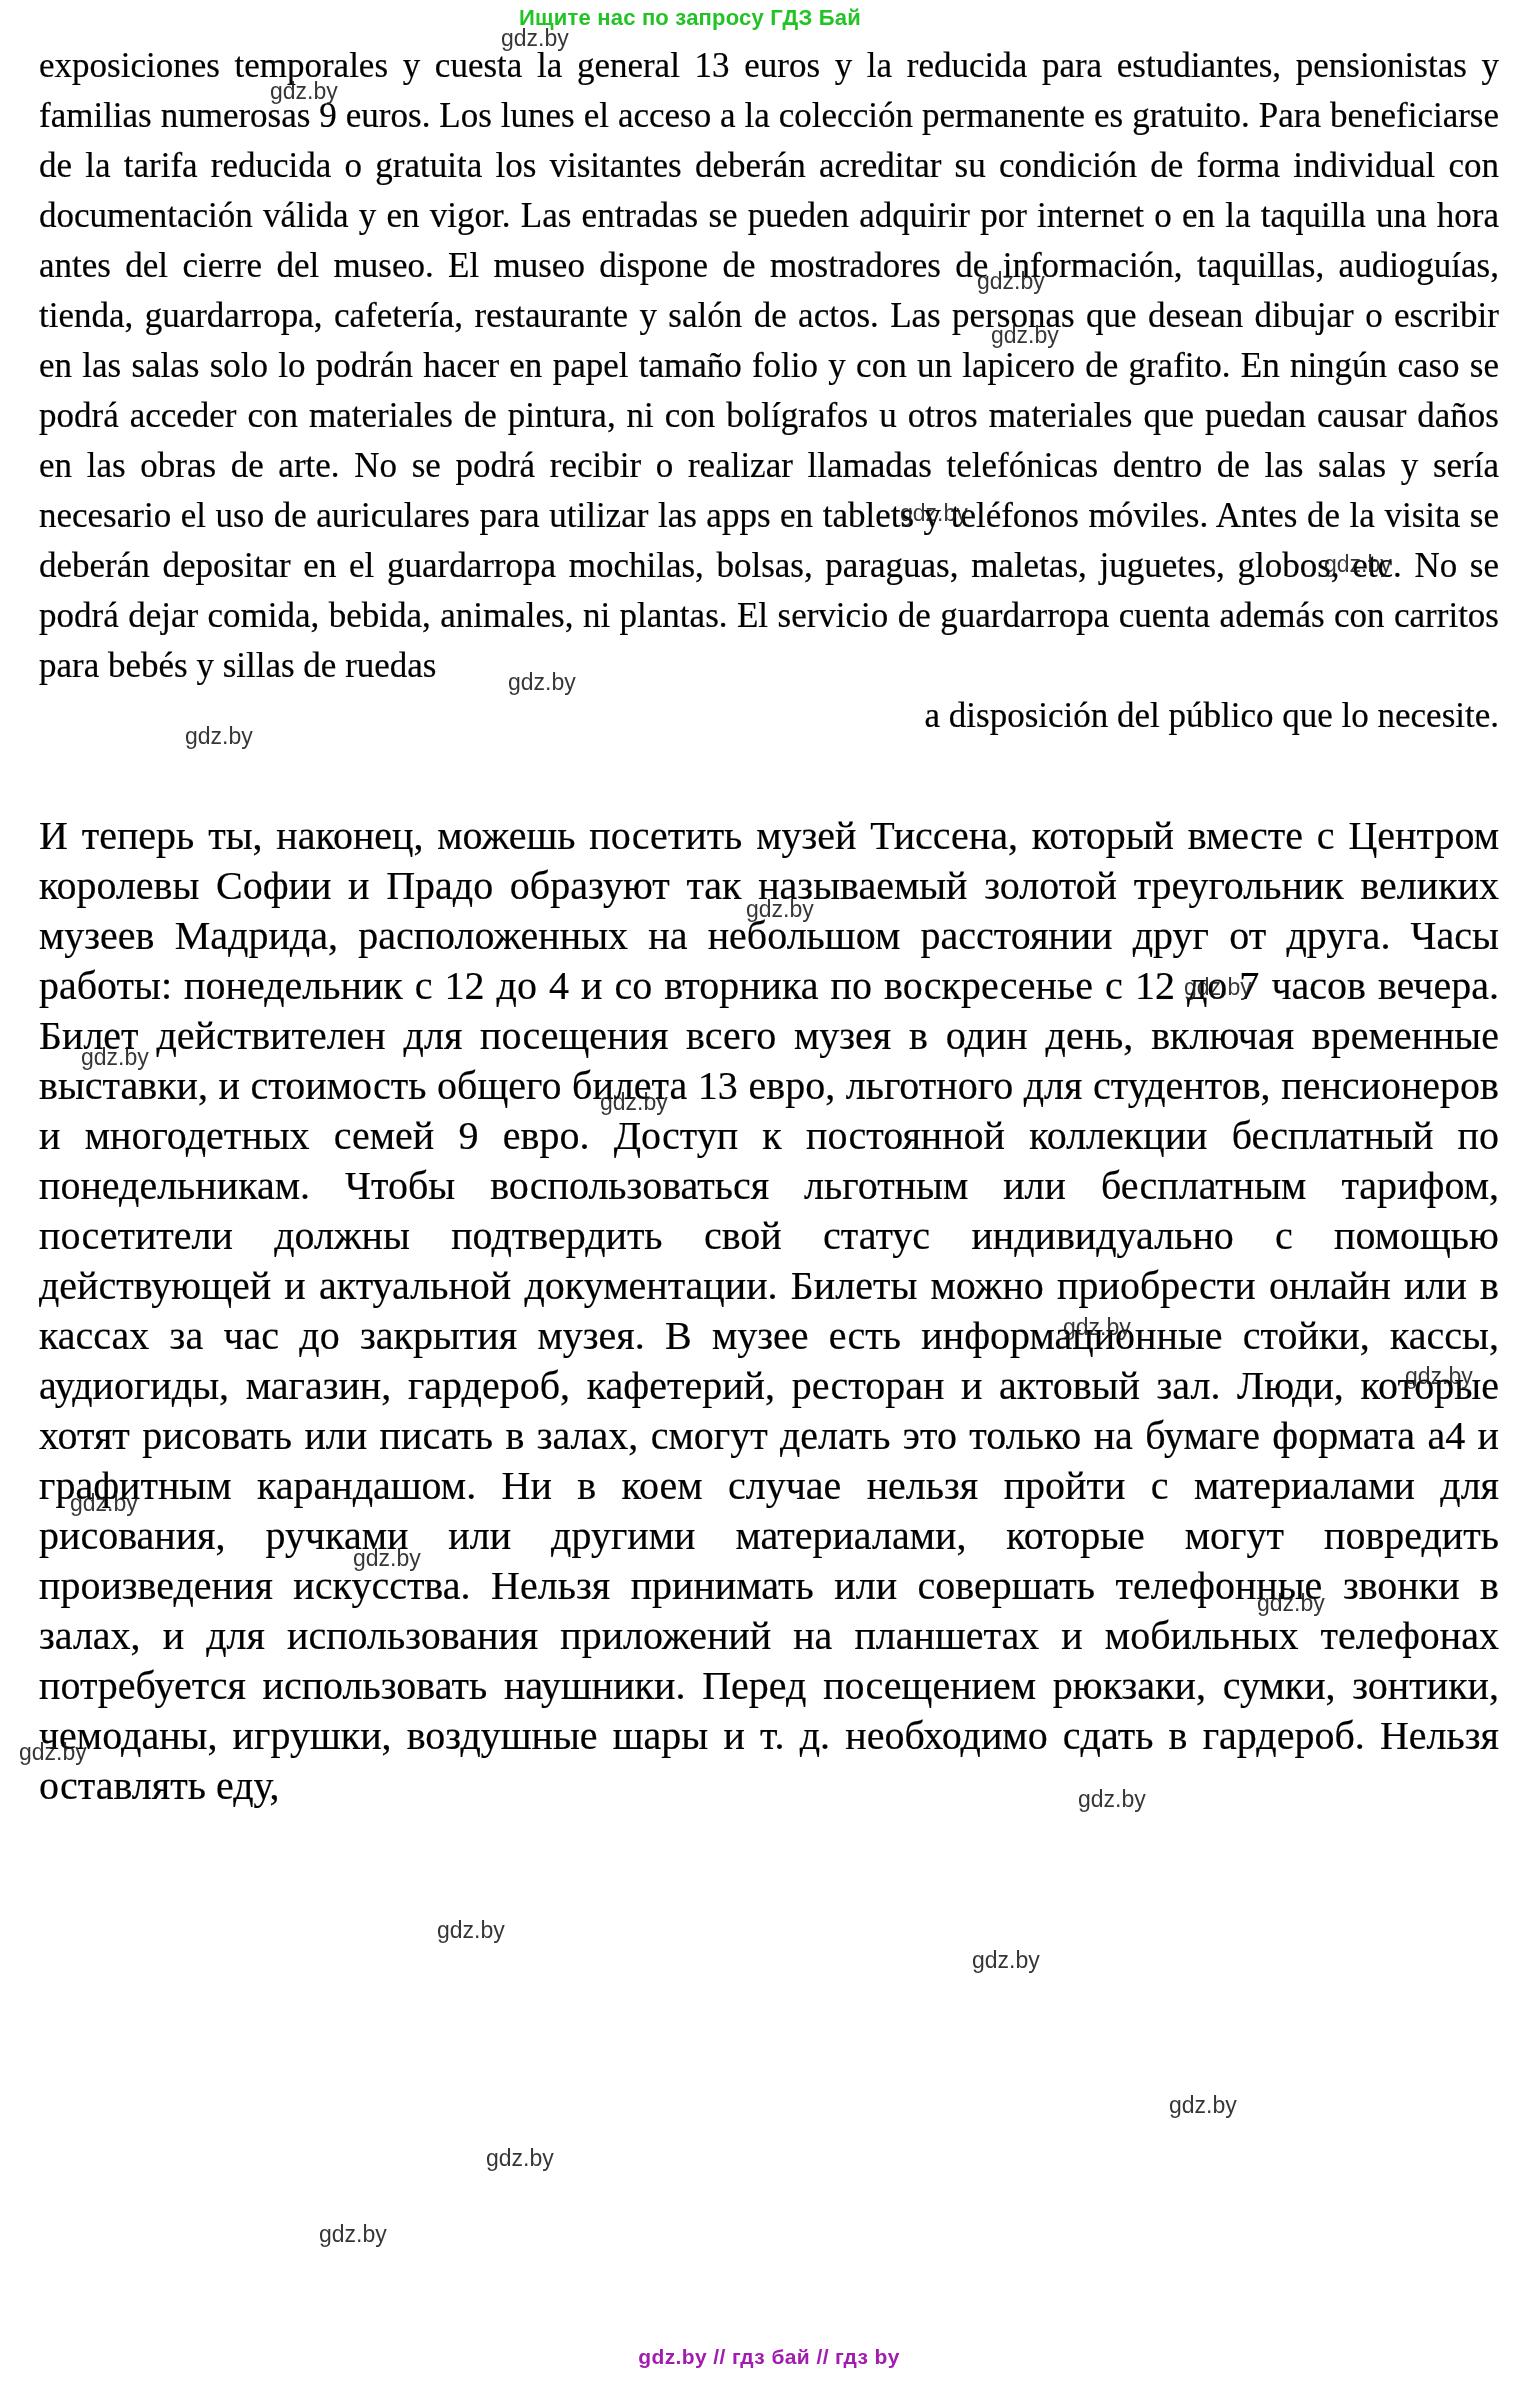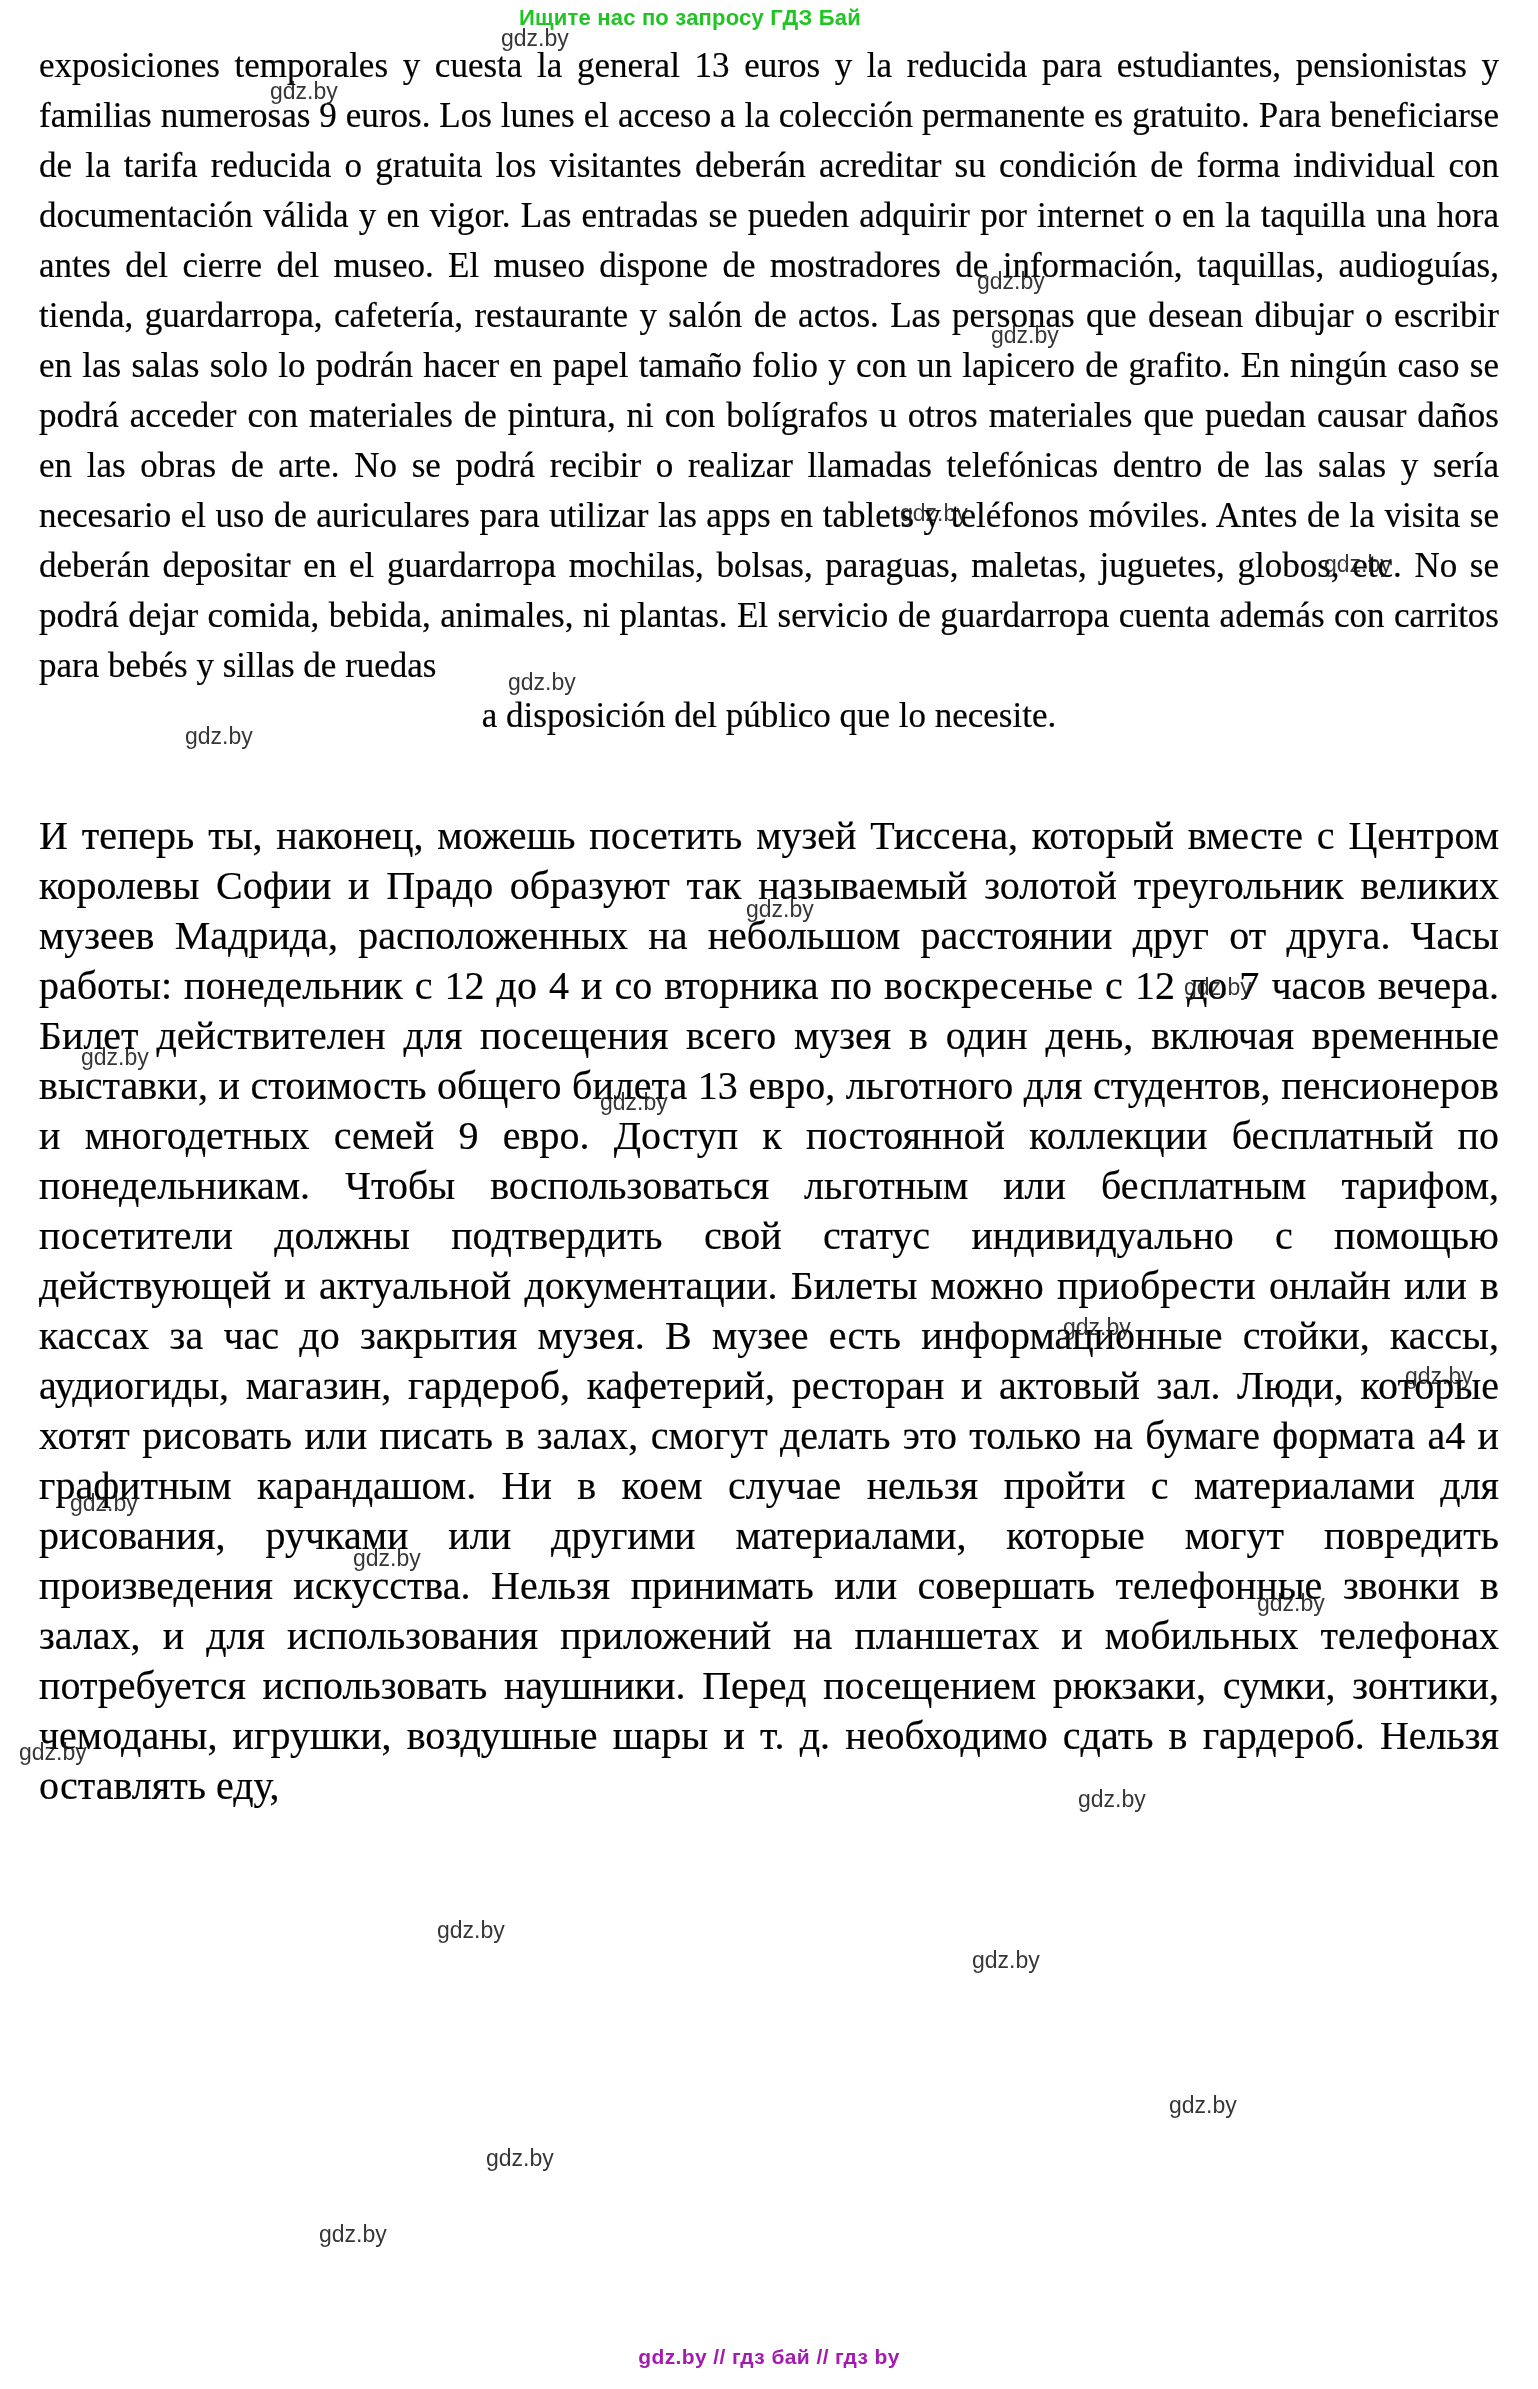--- a/index.html
+++ b/index.html
@@ -61,21 +61,21 @@
     font-size: 35px;
     line-height: 50px;
   }
   .para.ru {
     font-size: 40px;
     line-height: 50px;
   }
   
   .para > .last-line {
     display: block;
-    text-align: center;
+    text-align: right;
   }
 
   .gap-between-paras {
     height: 70px;
   }
 
   
   .wm-layer {
     position: absolute;
     top: 0;

